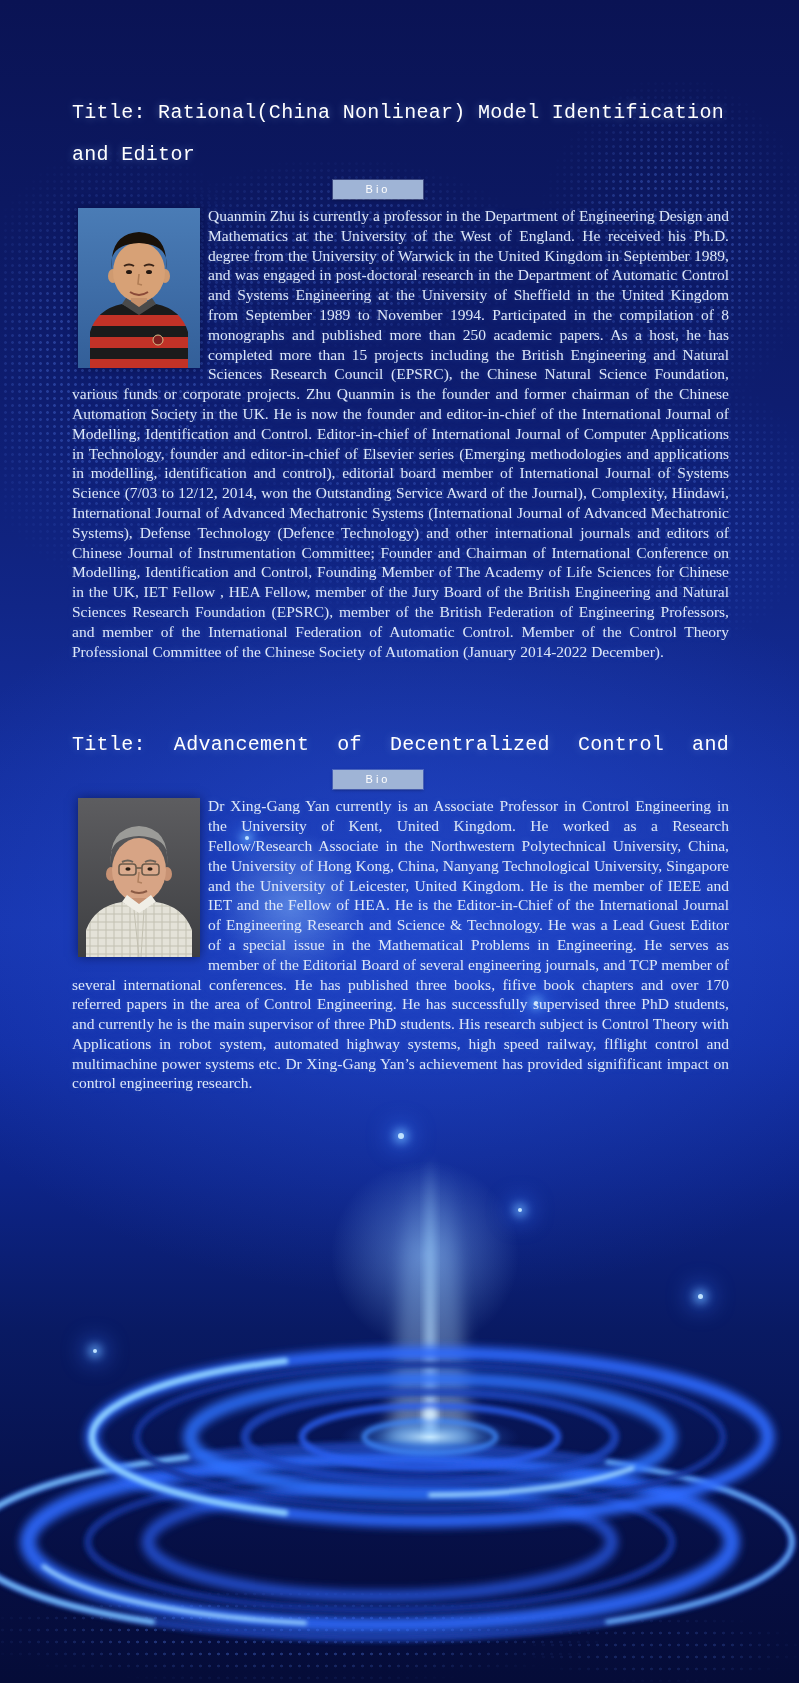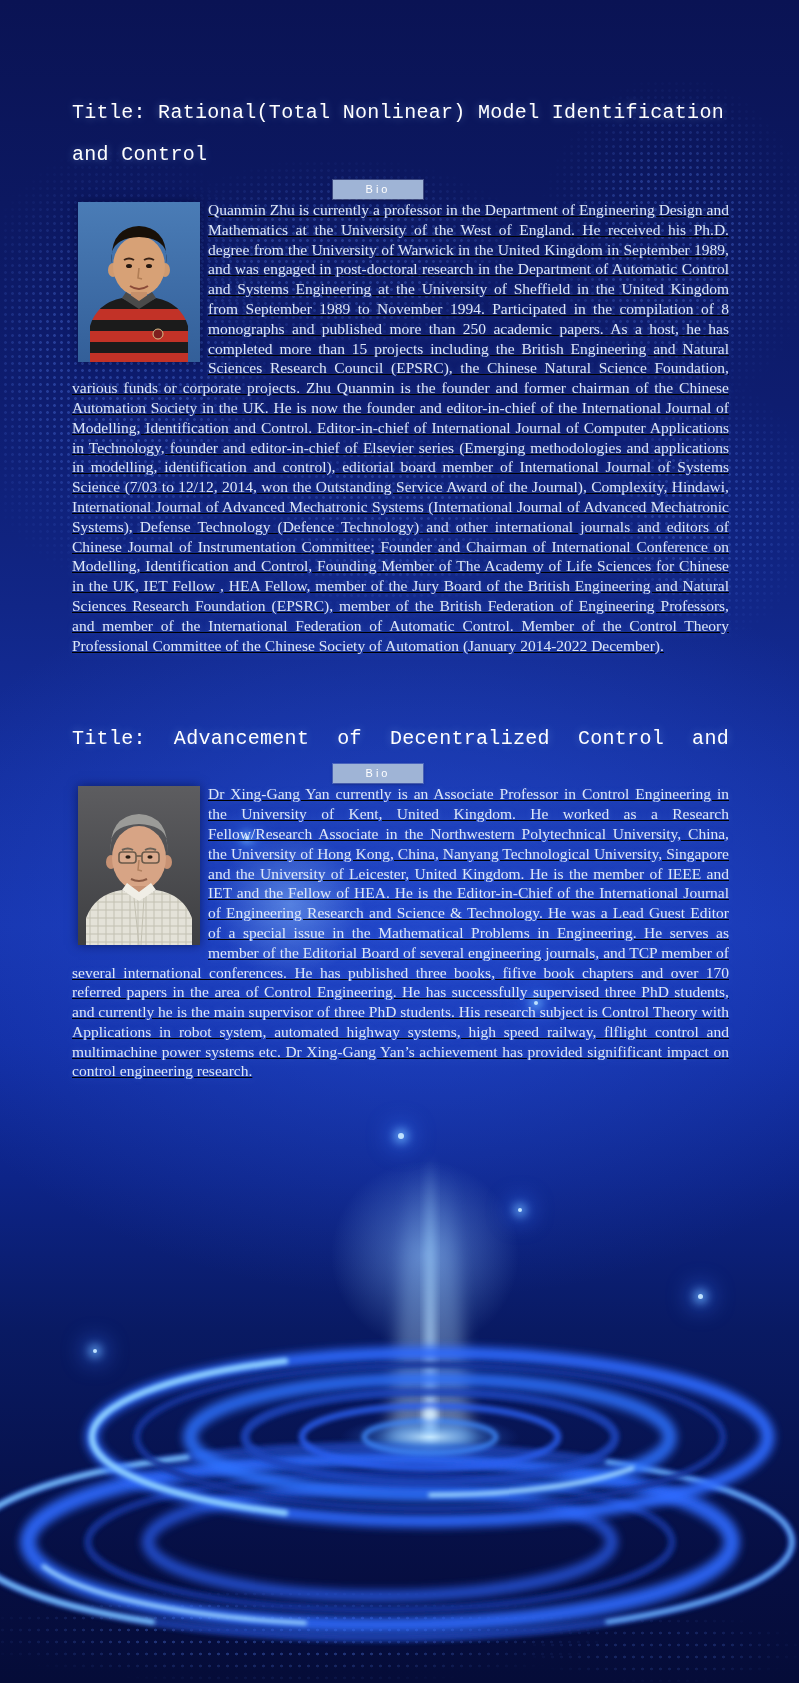--- a/index.html
+++ b/index.html
@@ -49,21 +49,21 @@
   .t1{margin-top:92px;}
   .t2{margin-top:63px;}
   .badge-row{margin-top:3px;padding-left:261px;height:19px;}
   .bio-badge{
     display:inline-block;width:90px;height:19px;line-height:19px;
     background:#9fb4d6;color:#ffffff;text-align:center;
     font-family:"Liberation Sans", sans-serif;font-size:11px;letter-spacing:3px;
     box-shadow:0 0 0 1px rgba(220,235,255,0.25), 0 1px 3px rgba(0,0,30,0.4);
     cursor:pointer;
   }
-  .bio-block{margin-top:2px;text-decoration:underline;}
+  .bio-block{margin-top:8px;}
   .bio-block::after{content:"";display:block;clear:both;}
   .bio-photo{
     float:left;width:122px;margin:2px 8px 6px 6px;display:block;
     box-shadow:0 0 10px rgba(0,10,50,0.55);
   }
   .bio-text{
     margin:0;color:#dde7f8;text-align:justify;
     font-size:15.5px;line-height:19.8px;
     text-shadow:0 0 6px rgba(120,170,255,0.30);
   }
@@ -135,22 +135,22 @@
       <ellipse rx="338" ry="84" stroke="#8fd2ff" stroke-width="6" pathLength="100" stroke-dasharray="30 70" stroke-dashoffset="-35" stroke-linecap="round" filter="url(#b2)"></ellipse>
       <ellipse rx="240" ry="58" stroke="#a9e0ff" stroke-width="4" pathLength="100" stroke-dasharray="20 80" stroke-dashoffset="-5" stroke-linecap="round" filter="url(#b2)"></ellipse>
       <ellipse rx="90" ry="22" fill="url(#cglow)"></ellipse>
       <circle cy="-22" r="7" fill="#d8f0ff" filter="url(#b4)"></circle>
     </g>
   </svg>
 
   <div class="content">
 
     <div class="speaker-title t1">
-      <div>Title: Rational(Total Nonlinear) Model Identification</div>
-      <div>and Control</div>
+      <div>Title: Rational(China Nonlinear) Model Identification</div>
+      <div>and Editor</div>
     </div>
     <div class="badge-row">
       <span class="bio-badge">Bio</span>
     </div>
     <div class="bio-block">
       <svg class="bio-photo" height="160" viewBox="0 0 122 160">
         <defs>
           <linearGradient id="p1bg" x1="0" y1="0" x2="0" y2="1">
             <stop offset="0" stop-color="#4a7cb6"></stop>
               <stop offset="1" stop-color="#335f99"></stop>

